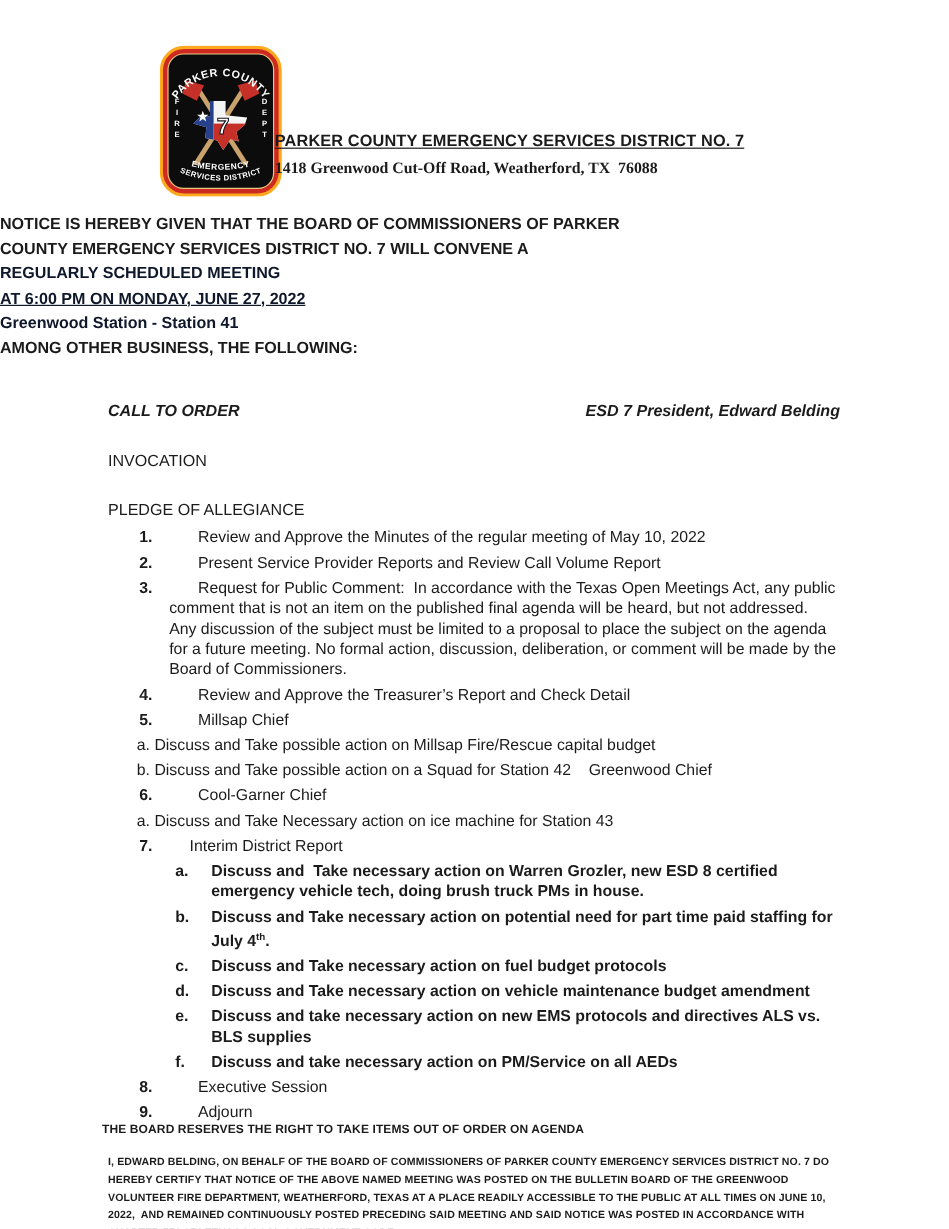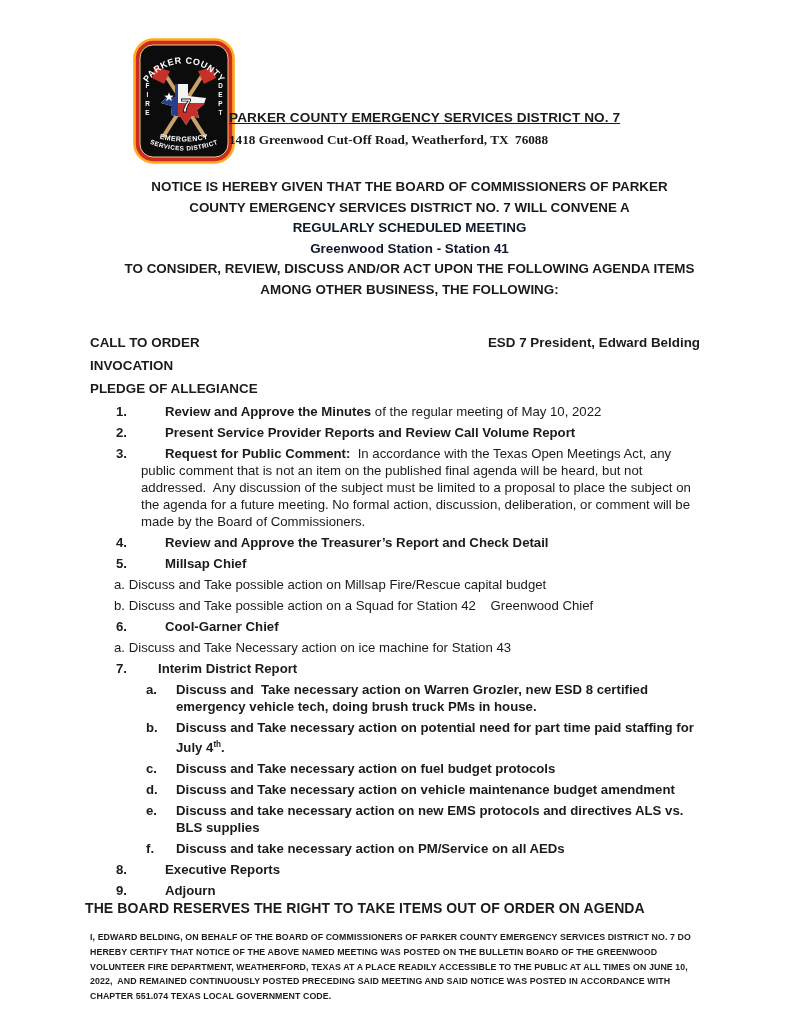--- a/index.html
+++ b/index.html
@@ -7,43 +7,43 @@
   .page{position:relative;width:791px;height:1024px;overflow:hidden;background:#fff;}
 
   
   .letterhead{display:flex;align-items:flex-end;padding:38px 90px 0 133px;}
   .logo-wrap{flex:none;width:102px;height:126px;}
   .head-text{flex:1;text-align:left;padding-bottom:16px;margin-left:-6px;}
   .org-name{font-size:13.6px;font-weight:bold;text-decoration:underline;letter-spacing:.1px;white-space:pre-wrap;}
   .org-address{font-size:13.2px;font-weight:bold;margin-top:7px;white-space:pre-wrap;font-family:Liberation Serif, serif;}
 
   
-  .notice{margin-top:13px;text-align:center;font-weight:bold;font-size:13.4px;line-height:20.5px;padding-left:28px;}
+  .notice{margin-top:13px;font-weight:bold;font-size:13.4px;line-height:20.5px;}
   .notice .red{color:#0f172a;}
   .notice .u{text-decoration:underline;}
 
   
   .content{padding:0 91px 0 90px;}
-  .call-row{display:flex;justify-content:space-between;font-weight:bold;font-size:13.4px;margin-top:34px;line-height:17px;}
-  .plain-head{font-weight:bold;font-size:13.4px;margin-top:6px;line-height:17px;}
+  .call-row{display:flex;justify-content:space-between;font-weight:bold;font-size:13.4px;margin-top:34px;line-height:17px;font-style:italic;}
+  .plain-head{font-weight:normal;font-size:13.4px;margin-top:24px;line-height:17px;}
 
   .agenda{margin-top:6px;font-size:13.2px;}
   .li{display:flex;margin-bottom:4px;}
   .num{flex:none;margin-left:26px;width:25px;font-weight:bold;line-height:17px;}
   .li-text{flex:1;line-height:17px;}
-  .li-text b{font-weight:bold;padding-left:24px;}
+  .li-text b{font-weight:normal;padding-left:24px;}
   .pw{white-space:pre-wrap;}
   .sub-tight{margin-left:24px;font-weight:normal;line-height:17px;margin-bottom:4px;white-space:pre-wrap;}
   .sub7{display:flex;margin-left:56px;margin-bottom:4px;}
   .sub7 .letter{flex:none;width:30px;font-weight:bold;line-height:17px;}
   .sub7 .txt{flex:1;font-weight:bold;line-height:17px;white-space:pre-wrap;}
   .sup{vertical-align:super;font-size:0.62em;}
 
   
-  .reserve{font-size:14px;font-weight:bold;margin:1px 0 0 -5px;letter-spacing:.1px;}
+  .reserve{font-size:10px;font-weight:bold;margin:1px 0 0 -5px;letter-spacing:.1px;}
   .legal{font-size:8.8px;font-weight:bold;line-height:14.6px;margin-top:14px;letter-spacing:.1px;}
 </style>
 </head>
 <body>
 
 <div class="page">
 
   <div class="letterhead">
     <div class="logo-wrap">
       <svg width="102" height="126" viewBox="0 0 102 126">
@@ -91,22 +91,22 @@
     <div class="head-text">
       <div class="org-name">PARKER COUNTY EMERGENCY SERVICES DISTRICT NO. 7</div>
       <div class="org-address">1418 Greenwood Cut-Off Road, Weatherford, TX  76088</div>
     </div>
   </div>
 
   <div class="notice">
     <div>NOTICE IS HEREBY GIVEN THAT THE BOARD OF COMMISSIONERS OF PARKER</div>
     <div>COUNTY EMERGENCY SERVICES DISTRICT NO. 7 WILL CONVENE A</div>
     <div class="red">REGULARLY SCHEDULED MEETING</div>
+    <div class="red u">AT 6:00 PM ON MONDAY, JUNE 27, 2022</div>
     <div class="red">Greenwood Station - Station 41</div>
-    <div>TO CONSIDER, REVIEW, DISCUSS AND/OR ACT UPON THE FOLLOWING AGENDA ITEMS</div>
     <div>AMONG OTHER BUSINESS, THE FOLLOWING:</div>
   </div>
 
   <div class="content">
 
     <div class="call-row">
       <span>CALL TO ORDER</span>
       <span>ESD 7 President, Edward Belding</span>
     </div>
     <div class="plain-head">INVOCATION</div>
@@ -171,21 +171,21 @@
         <span class="letter">e.</span>
         <span class="txt">Discuss and take necessary action on new EMS protocols and directives ALS vs. BLS supplies</span>
       </div>
       <div class="sub7">
         <span class="letter">f.</span>
         <span class="txt">Discuss and take necessary action on PM/Service on all AEDs</span>
       </div>
 
       <div class="li">
         <span class="num">8.</span>
-        <span class="li-text"><b>Executive Reports</b></span>
+        <span class="li-text"><b>Executive Session</b></span>
       </div>
 
       <div class="li" style="margin-bottom:0;">
         <span class="num">9.</span>
         <span class="li-text"><b>Adjourn</b></span>
       </div>
 
     </div>
 
     <div class="reserve">THE BOARD RESERVES THE RIGHT TO TAKE ITEMS OUT OF ORDER ON AGENDA</div>

